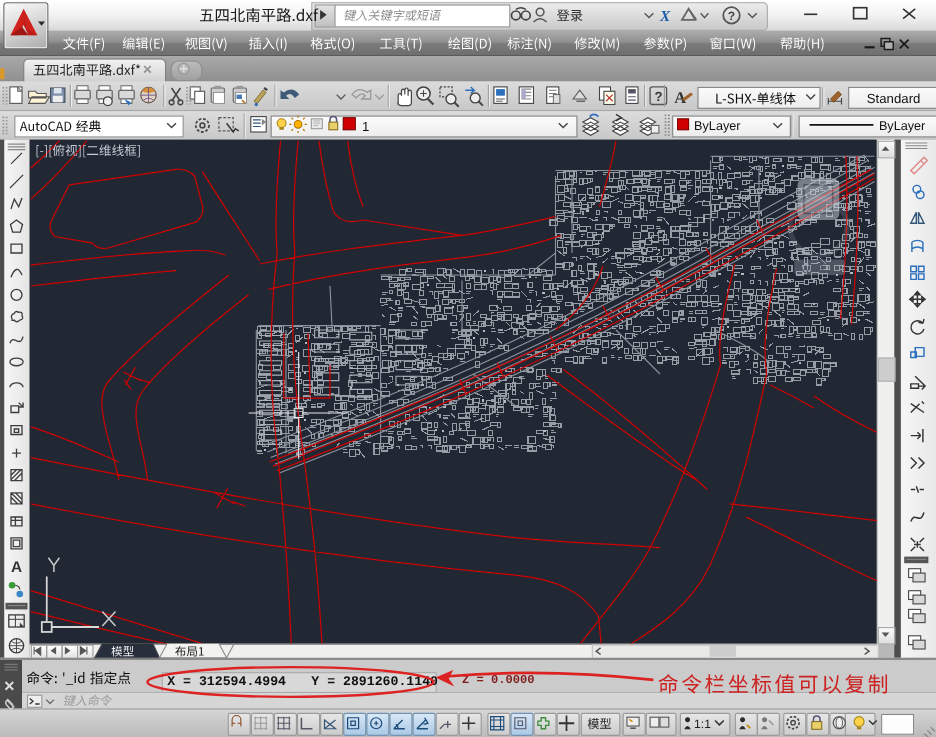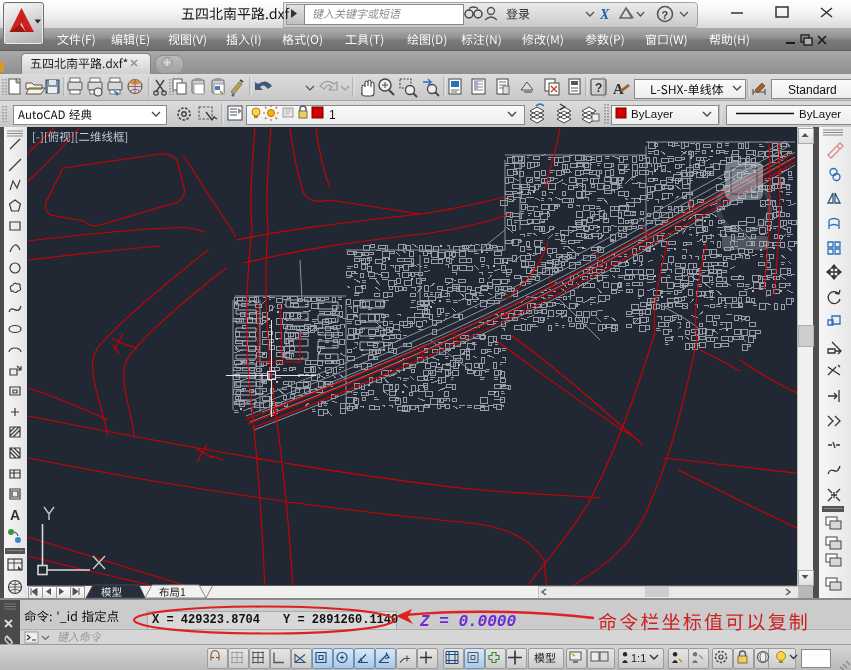--- a/index.html
+++ b/index.html
@@ -62,23 +62,23 @@
     <div class="abs" style="left:28px;top:586px;width:13px;height:11px;background:linear-gradient(#fff,#e4e4e4);border:1px solid #9a9a9a;"></div>
     <div class="abs" style="left:42px;top:586px;width:13px;height:11px;background:linear-gradient(#fff,#e4e4e4);border:1px solid #9a9a9a;"></div>
     <div class="abs" style="left:56px;top:586px;width:13px;height:11px;background:linear-gradient(#fff,#e4e4e4);border:1px solid #9a9a9a;"></div>
     <div class="abs" style="left:70px;top:586px;width:13px;height:11px;background:linear-gradient(#fff,#e4e4e4);border:1px solid #9a9a9a;"></div>
     <div class="abs" style="left:538px;top:586px;width:259px;height:12px;background:#e9e9e7;border:1px solid #c0c0c0;"></div>
     <div class="abs" style="left:645px;top:587px;width:24px;height:10px;background:#cdcdcd;"></div>
     <div id="cmdwin" class="abs"></div>
     <div id="cmdleft" class="abs"></div>
     <div id="cmdinput" class="abs"></div>
     <div class="abs mono" style="left:147px;top:611px;width:248px;height:17px;background:#d8d8d8;border:1px solid #aaa;"></div>
-    <div class="abs mono" style="left:152px;top:613px;font-size:12px;font-weight:bold;color:#111;">X = 429323.8704</div>
+    <div class="abs mono" style="left:152px;top:613px;font-size:12px;font-weight:bold;color:#111;">X = 312594.4994</div>
     <div class="abs mono" style="left:283px;top:613px;font-size:12px;font-weight:bold;color:#111;">Y = 2891260.1140</div>
-    <div class="abs mono" style="left:420px;top:613px;font-size:16px;font-weight:bold;color:#6d28d9;font-style:italic;">Z = 0.0000</div>
+    <div class="abs mono" style="left:420px;top:613px;font-size:11px;font-weight:bold;color:#7f1d1d;">Z = 0.0000</div>
     <div id="statusbar" class="abs"></div>
     <div class="sbtn" style="left:207px;"></div>
     <div class="sbtn" style="left:228px;"></div>
     <div class="sbtn" style="left:249px;"></div>
     <div class="sbtn" style="left:270px;"></div>
     <div class="sbtn" style="left:291px;"></div>
     <div class="sbtn on" style="left:312px;"></div>
     <div class="sbtn on" style="left:333px;"></div>
     <div class="sbtn on" style="left:354px;"></div>
     <div class="sbtn on" style="left:375px;"></div>

